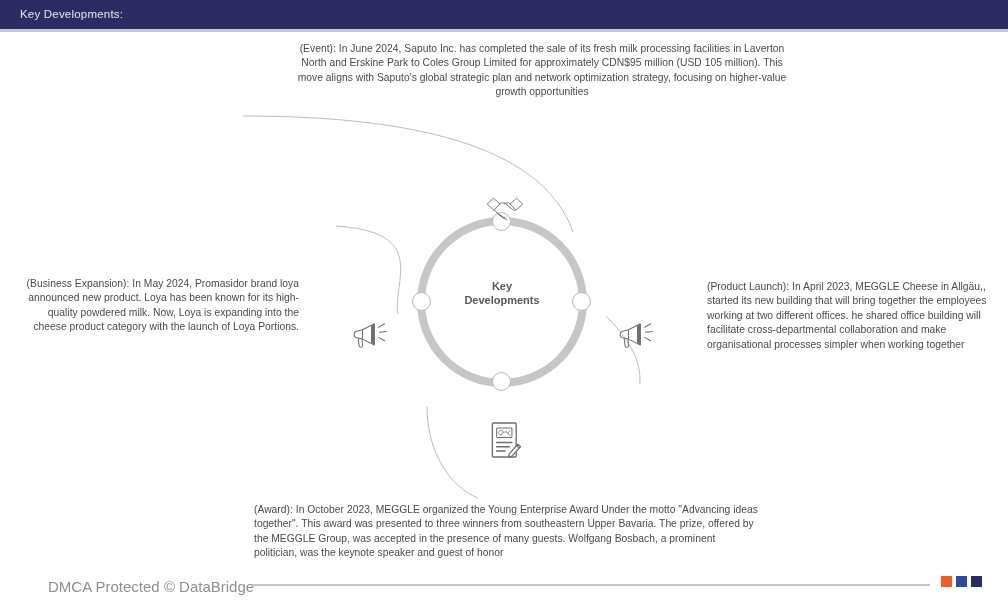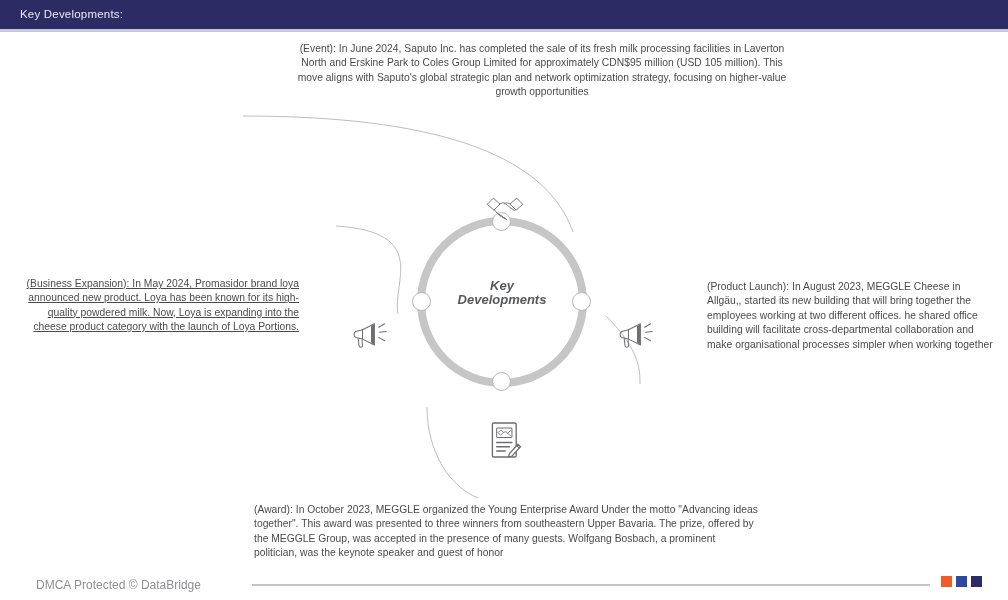--- a/index.html
+++ b/index.html
@@ -75,21 +75,20 @@
     left: 254px;
     top: 471px;
     width: 504px;
     text-align: left;
   }
   .txt-left {
     left: 14px;
     top: 245px;
     width: 285px;
     text-align: right;
-    text-decoration: underline;
   }
   .txt-right {
     left: 707px;
     top: 248px;
     width: 288px;
     text-align: left;
   }
 
   
   .ring-wrap {
@@ -121,43 +120,42 @@
   .node-e { left: 155px; top: 75px; }
   .node-s { left: 75px;  top: 155px; }
   .node-w { left: -5px;  top: 75px; }
 
   .ring-label {
     position: absolute;
     left: 25px;
     top: 62px;
     width: 120px;
     text-align: center;
-    font-size: 13px;
+    font-size: 11px;
     font-weight: bold;
     line-height: 14px;
     color: #58595b;
-    font-style: italic;
   }
 
   
   .icon {
     position: absolute;
     color: #6d6e71;
   }
   .icon-handshake { left: 485px; top: 160px; width: 40px; height: 34px; }
   .icon-mega-left { left: 352px; top: 285px; width: 38px; height: 34px; }
   .icon-mega-right{ left: 618px; top: 285px; width: 38px; height: 34px; }
   .icon-award     { left: 489px; top: 388px; width: 34px; height: 40px; }
 
   
   .footer-text {
     position: absolute;
-    left: 36px;
+    left: 48px;
     top: 578px;
-    font-size: 12px;
+    font-size: 15px;
     color: #8f8f93;
     white-space: nowrap;
   }
   .footer-rule {
     position: absolute;
     left: 252px;
     top: 584px;
     width: 678px;
     height: 2px;
     background: #c4c4c4;
@@ -185,21 +183,21 @@
     <path d="M 243 84 C 430 84 545 120 573 200" fill="none" stroke="#bdbdbd" stroke-width="1"></path>
     <path d="M 336 194 C 430 200 392 250 398 282" fill="none" stroke="#bdbdbd" stroke-width="1"></path>
     <path d="M 606 284 C 640 318 640 338 640 352" fill="none" stroke="#bdbdbd" stroke-width="1"></path>
     <path d="M 427 375 C 427 420 450 455 478 466" fill="none" stroke="#bdbdbd" stroke-width="1"></path>
   </svg>
 
   <div class="txt txt-top">(Event): In June 2024, Saputo Inc. has completed the sale of its fresh milk processing facilities in Laverton North and Erskine Park to Coles Group Limited for approximately CDN$95 million (USD 105 million). This move aligns with Saputo's global strategic plan and network optimization strategy, focusing on higher-value growth opportunities</div>
 
   <div class="txt txt-left">(Business Expansion): In May 2024, Promasidor brand loya announced new product. Loya has been known for its high-quality powdered milk. Now, Loya is expanding into the cheese product category with the launch of Loya Portions.</div>
 
-  <div class="txt txt-right">(Product Launch): In August 2023, MEGGLE Cheese in Allgäu,, started its new building that will bring together the employees working at two different offices.  he shared office building will facilitate cross-departmental collaboration and make organisational processes simpler when working together</div>
+  <div class="txt txt-right">(Product Launch): In April 2023, MEGGLE Cheese in Allgäu,, started its new building that will bring together the employees working at two different offices.  he shared office building will facilitate cross-departmental collaboration and make organisational processes simpler when working together</div>
 
   <div class="txt txt-bottom">(Award): In October 2023, MEGGLE organized the Young Enterprise Award Under the motto "Advancing ideas together". This award was presented to three winners from southeastern Upper Bavaria. The prize, offered by the MEGGLE Group, was accepted in the presence of many guests. Wolfgang Bosbach, a prominent politician, was the keynote speaker and guest of honor</div>
 
   <div class="ring-wrap">
     <div class="ring"></div>
     <div class="node node-n"></div>
     <div class="node node-e"></div>
     <div class="node node-s"></div>
     <div class="node node-w"></div>
     <div class="ring-label">

